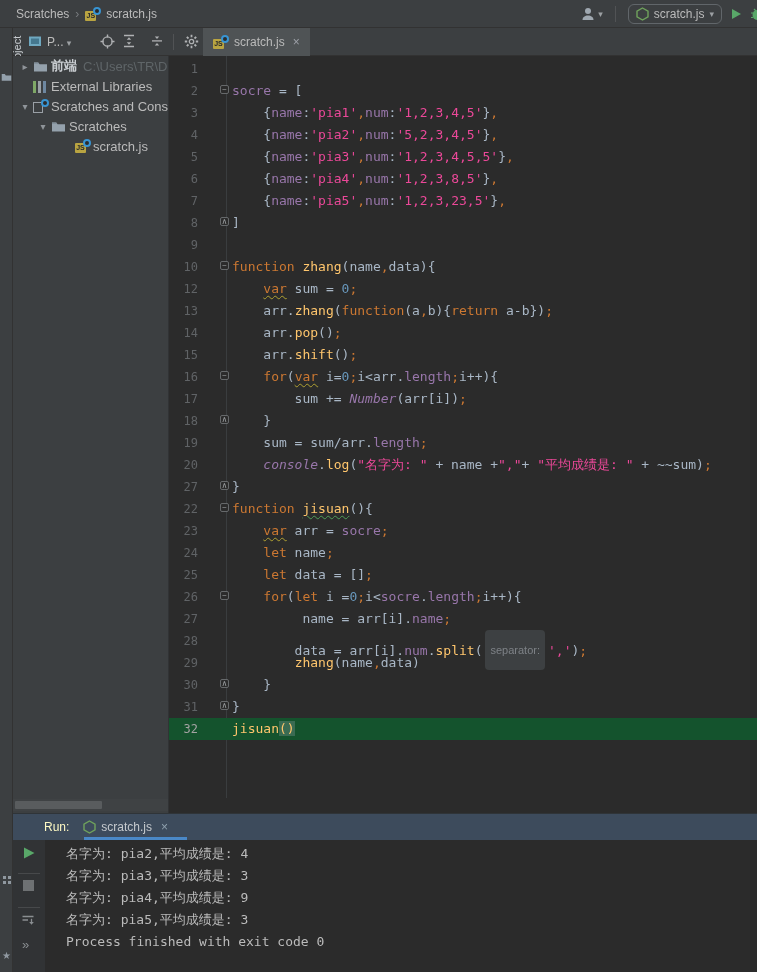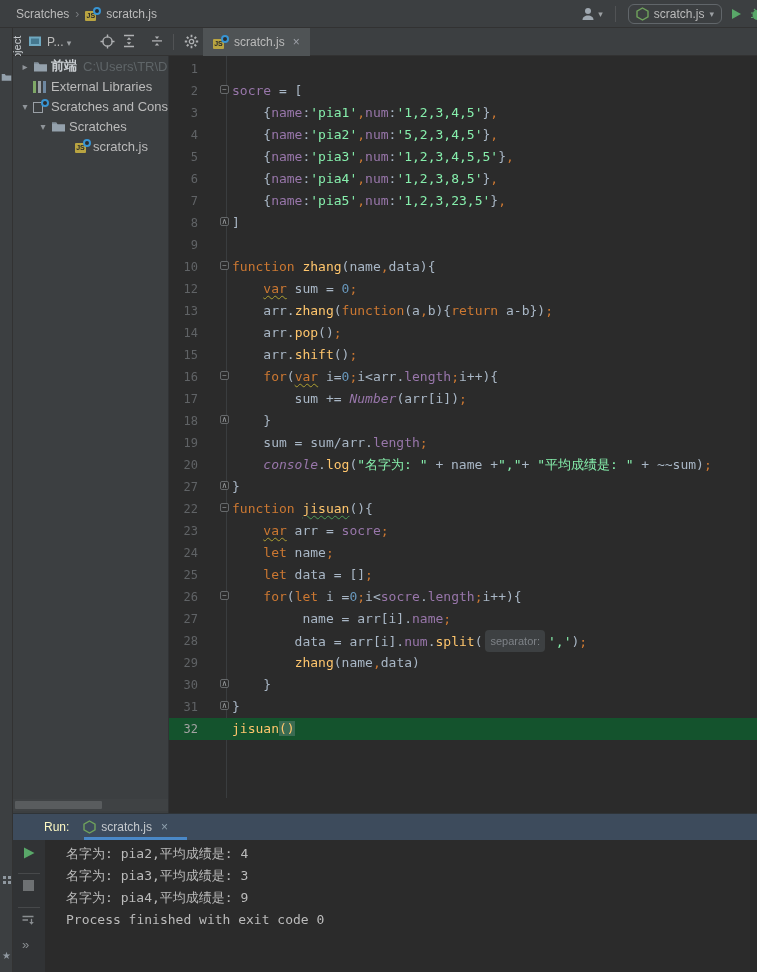--- a/index.html
+++ b/index.html
@@ -49,29 +49,29 @@
   .foldline{position:absolute;left:226px;top:56px;width:1px;height:742px;background:#3A3D3F;}
   .codewrap{position:absolute;left:169px;top:56px;width:588px;padding-top:2px;}
   .crow{height:22px;display:flex;}
   .crow.cur{background:#14532d;}
   .ln{width:29px;flex:0 0 29px;text-align:right;color:#606366;font:12px/22px "DejaVu Sans Mono",monospace;}
   .crow.cur .ln{color:#A4A3A3;}
   .foldcol{width:34px;flex:0 0 34px;position:relative;}
   .fm{position:absolute;left:22px;top:5px;width:9px;height:9px;border:1px solid #66696B;border-radius:2px;
       background:#2B2B2B;color:#9DA0A2;font-size:8px;line-height:8px;text-align:center;box-sizing:border-box;}
   .codeline{margin:0;font:13px/22px "DejaVu Sans Mono",monospace;white-space:pre;flex:1;}
-  .t-p{color:#A9B7C6}.t-k{color:#CC7832}.t-s{color:#86efac}.t-n{color:#6897BB}
+  .t-p{color:#A9B7C6}.t-k{color:#CC7832}.t-s{color:#ec4899}.t-n{color:#6897BB}
   .t-f{color:#9876AA}.t-g{color:#9876AA;font-style:italic}.t-fn{color:#FFC66D}.t-pu{color:#CC7832}
   .t-wavy{text-decoration:underline;text-decoration-style:wavy;text-decoration-color:#AFA132;
           text-decoration-thickness:1px;text-underline-offset:2px;}
   .t-wavyg{text-decoration:underline;text-decoration-style:wavy;text-decoration-color:#4F9E58;
            text-decoration-thickness:1px;text-underline-offset:2px;}
   .t-pm{background:#3A6B52;color:#FFC66D;}
   .t-in{display:inline-block;background:#3D4042;color:#7E8287;border-radius:4px;font:11px/14px "Liberation Sans",sans-serif;
-        padding:4px 5px;margin:0 3px;vertical-align:1px;}
+        padding:13px 5px;margin:0 3px;vertical-align:1px;}
   
   .runheader{position:absolute;left:13px;top:813px;width:744px;height:27px;background:#3D4B5C;
              border-top:1px solid #2F3438;display:flex;align-items:center;padding-left:31px;box-sizing:border-box;}
   .runtab{display:flex;align-items:center;gap:5px;margin-left:14px;color:#C6CACE;}
   .runtab .close{color:#8FA0AE;margin-left:4px;}
   .run-underline{position:absolute;left:71px;bottom:0;width:103px;height:3px;background:#4A88C7;}
   .runbody{position:absolute;left:13px;top:840px;width:744px;height:132px;background:#2B2B2B;}
   .runtools{position:absolute;left:0;top:0;width:32px;height:132px;background:#313335;}
   .runtools .sep{position:absolute;left:5px;width:22px;height:1px;background:#47494B;}
   .stop-sq{position:absolute;width:11px;height:11px;background:#6E7173;}
@@ -471,17 +471,18 @@
             <path d="M10.5 5.8v3.6" stroke="#8A8E91" stroke-width="1.3"></path>
             <path d="M8.2 9h4.6l-2.3 2.8z" fill="#8A8E91"></path>
           </svg>
         </span>
       <span class="more-chevrons" style="left:9px;top:97px">»</span>
     </div>
     <div class="console">
         <div class="cline">名字为: pia2,平均成绩是: 4</div>
         <div class="cline">名字为: pia3,平均成绩是: 3</div>
         <div class="cline">名字为: pia4,平均成绩是: 9</div>
+        <div class="cline">名字为: pia5,平均成绩是: 3</div>
         <div class="cline">Process finished with exit code 0</div>
       </div>
   </div>
 
 </div>
 
 </body></html>

